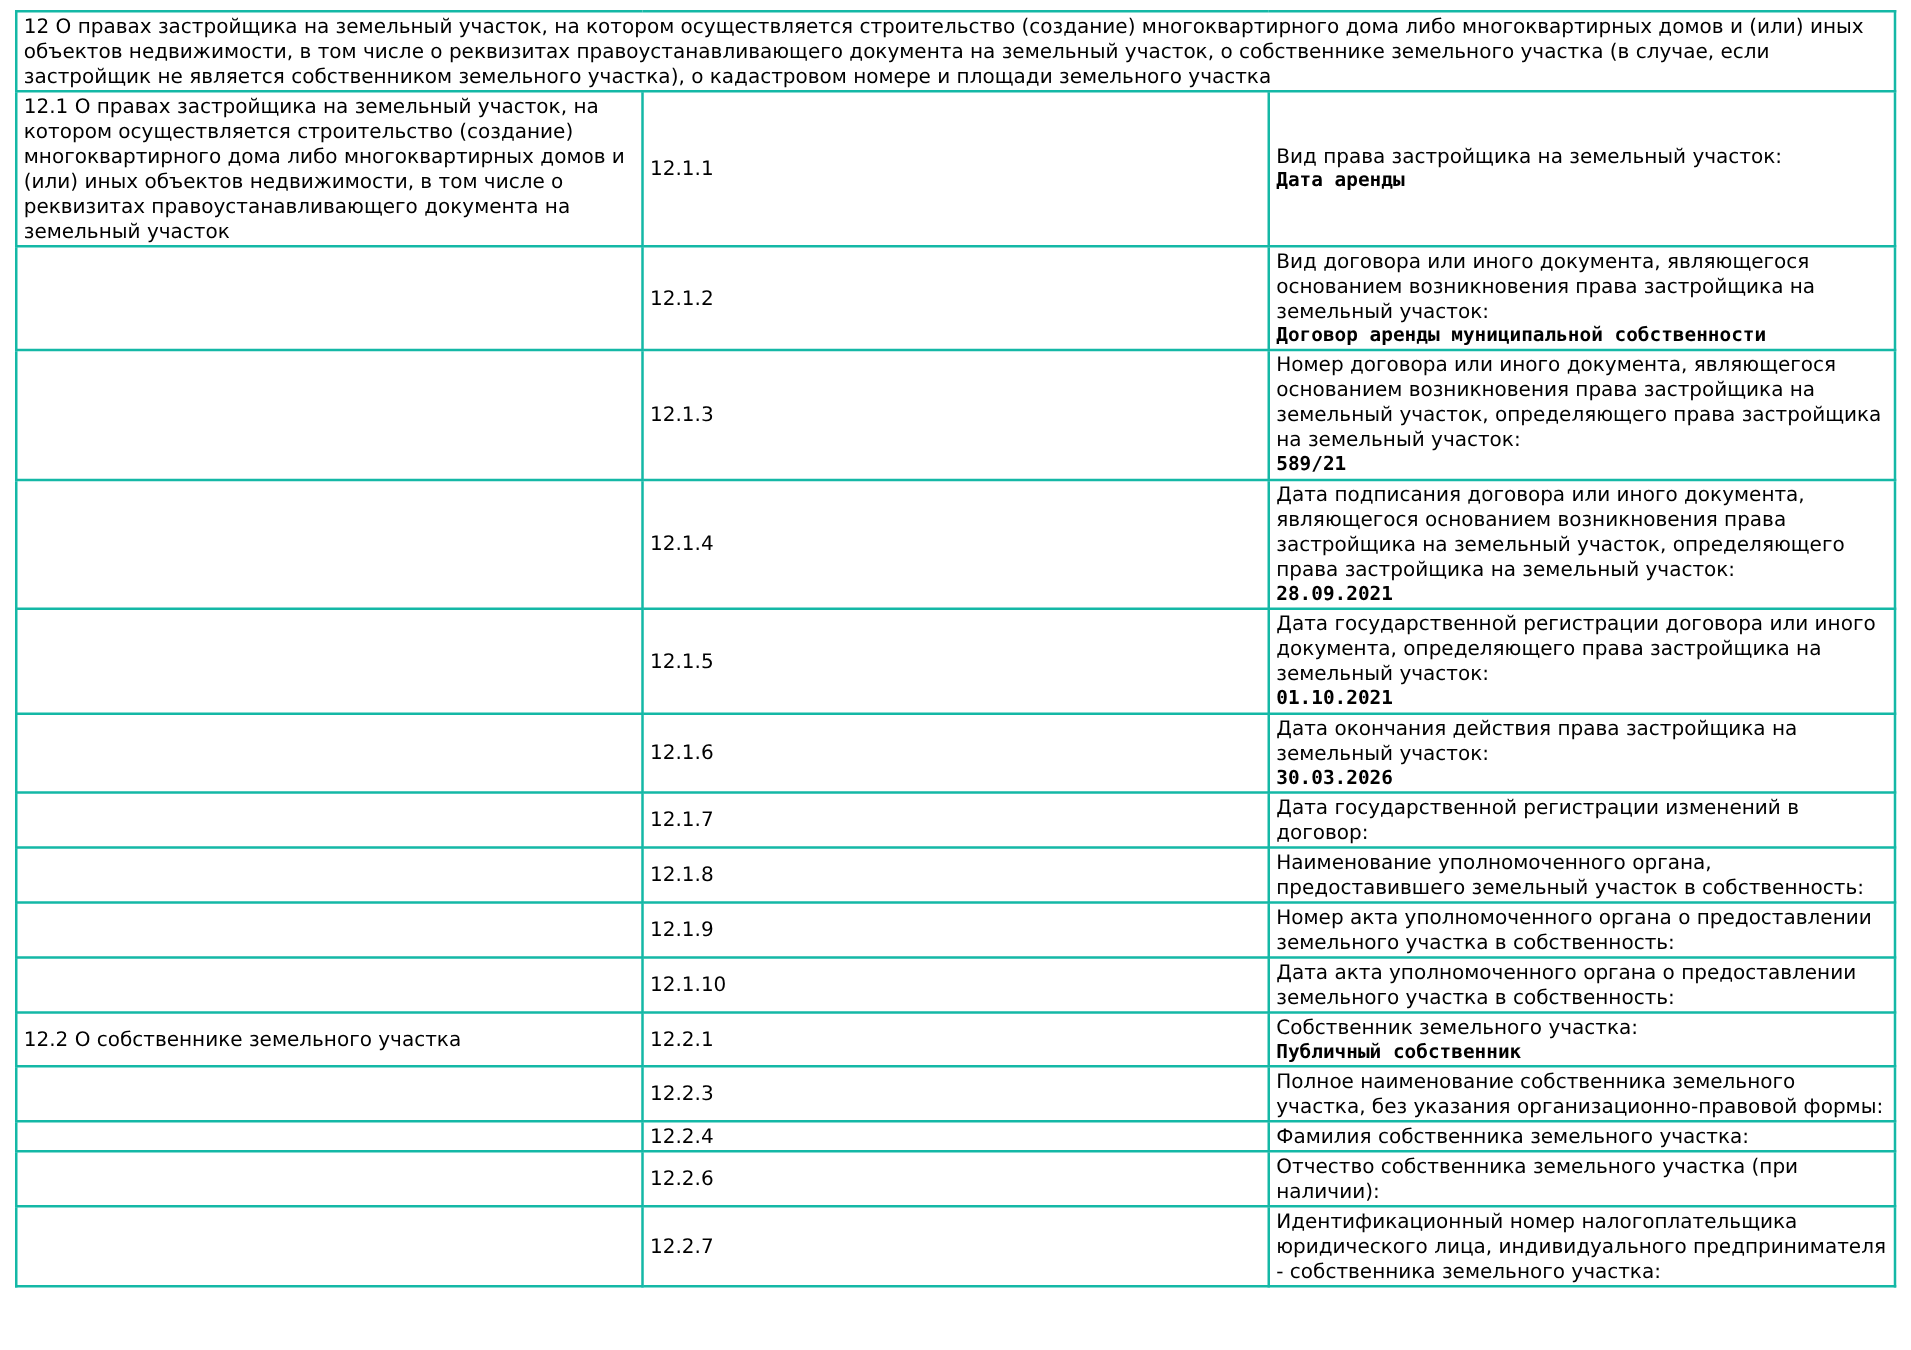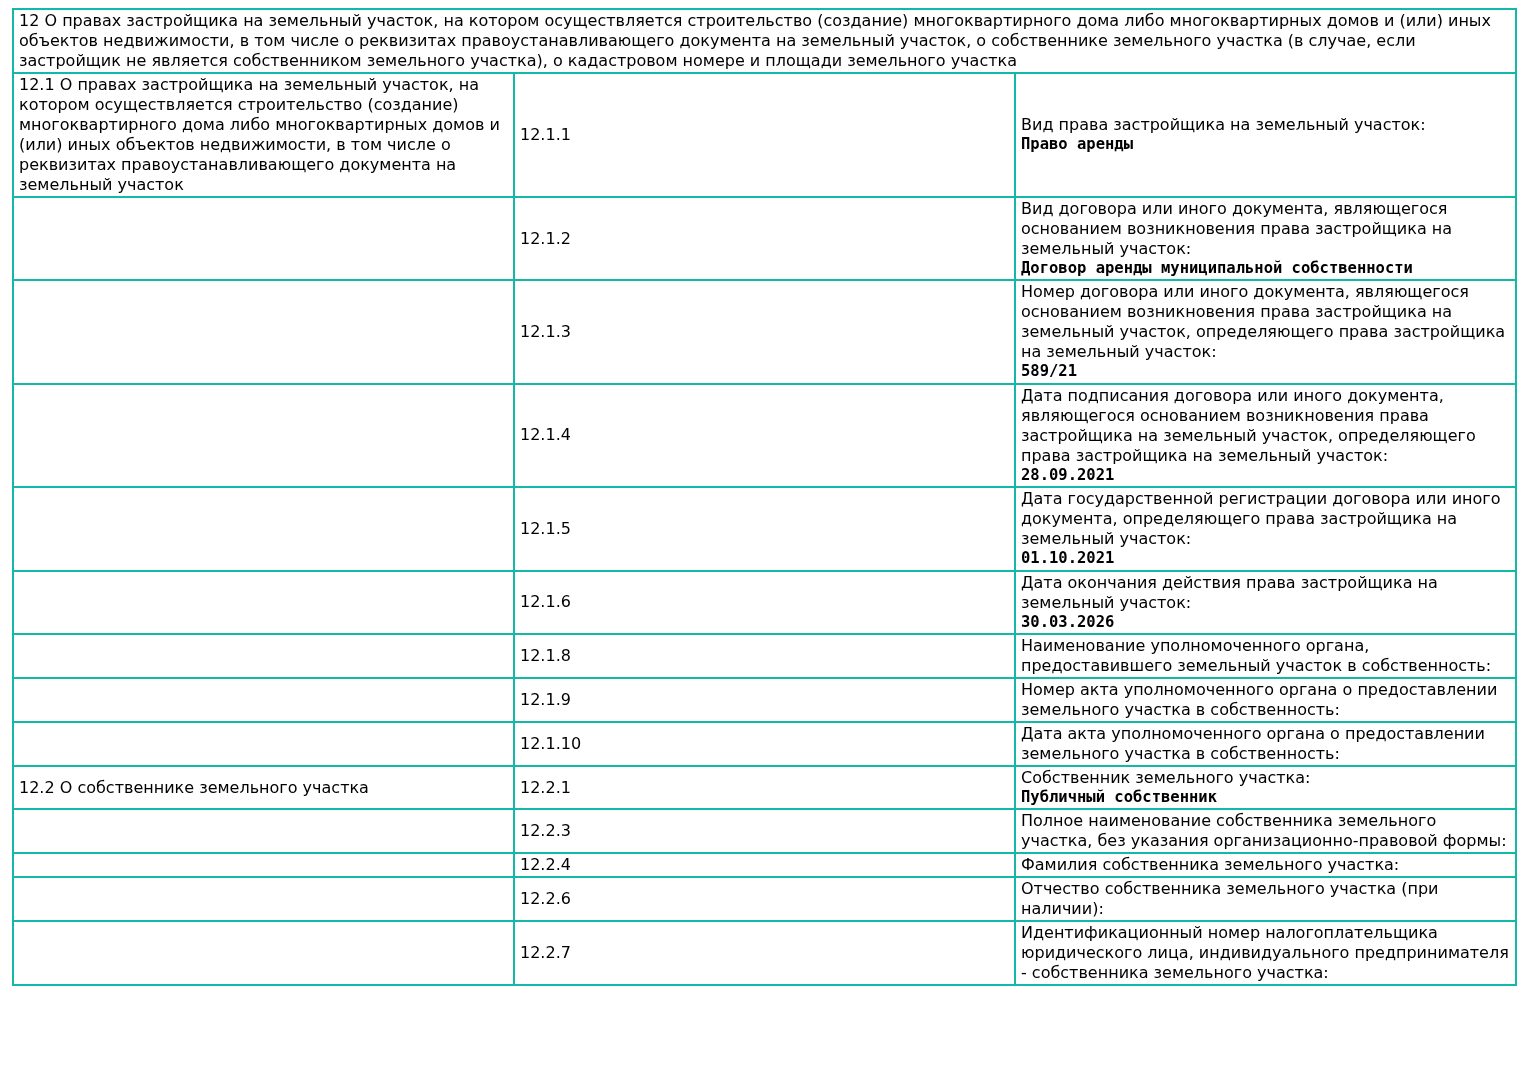--- a/index.html
+++ b/index.html
@@ -63,21 +63,21 @@
     <tbody>
       <tr>
         <td class="header-cell" colspan="3">12 О правах застройщика на земельный участок, на котором осуществляется строительство (создание) многоквартирного дома либо многоквартирных домов и (или) иных объектов недвижимости, в том числе о реквизитах правоустанавливающего документа на земельный участок, о собственнике земельного участка (в случае, если застройщик не является собственником земельного участка), о кадастровом номере и площади земельного участка</td>
       </tr>
 
     <tr>
           <td class="section">12.1 О правах застройщика на земельный участок, на котором осуществляется строительство (создание) многоквартирного дома либо многоквартирных домов и (или) иных объектов недвижимости, в том числе о реквизитах правоустанавливающего документа на земельный участок</td>
           <td class="code">12.1.1</td>
           <td class="content">
             <div class="label">Вид права застройщика на земельный участок:</div>
-            <div class="value">Право аренды</div>
+            <div class="value">Дата аренды</div>
           </td>
         </tr>
         <tr>
           <td class="section"></td>
           <td class="code">12.1.2</td>
           <td class="content">
             <div class="label">Вид договора или иного документа, являющегося основанием возникновения права застройщика на земельный участок:</div>
             <div class="value">Договор аренды муниципальной собственности</div>
           </td>
         </tr>
@@ -104,20 +104,27 @@
             <div class="label">Дата государственной регистрации договора или иного документа, определяющего права застройщика на земельный участок:</div>
             <div class="value">01.10.2021</div>
           </td>
         </tr>
         <tr>
           <td class="section"></td>
           <td class="code">12.1.6</td>
           <td class="content">
             <div class="label">Дата окончания действия права застройщика на земельный участок:</div>
             <div class="value">30.03.2026</div>
+          </td>
+        </tr>
+        <tr>
+          <td class="section"></td>
+          <td class="code">12.1.7</td>
+          <td class="content">
+            <div class="label">Дата государственной регистрации изменений в договор:</div>
           </td>
         </tr>
         <tr>
           <td class="section"></td>
           <td class="code">12.1.8</td>
           <td class="content">
             <div class="label">Наименование уполномоченного органа, предоставившего земельный участок в собственность:</div>
           </td>
         </tr>
         <tr>

